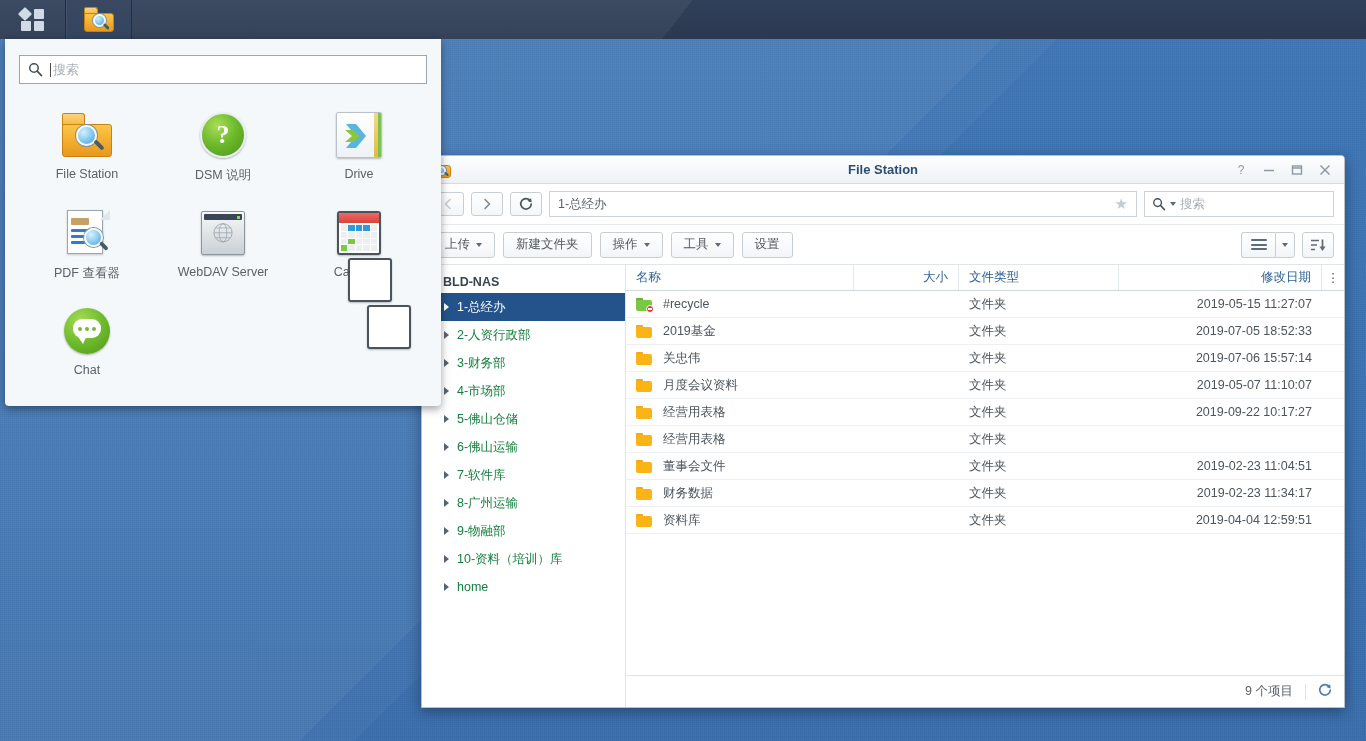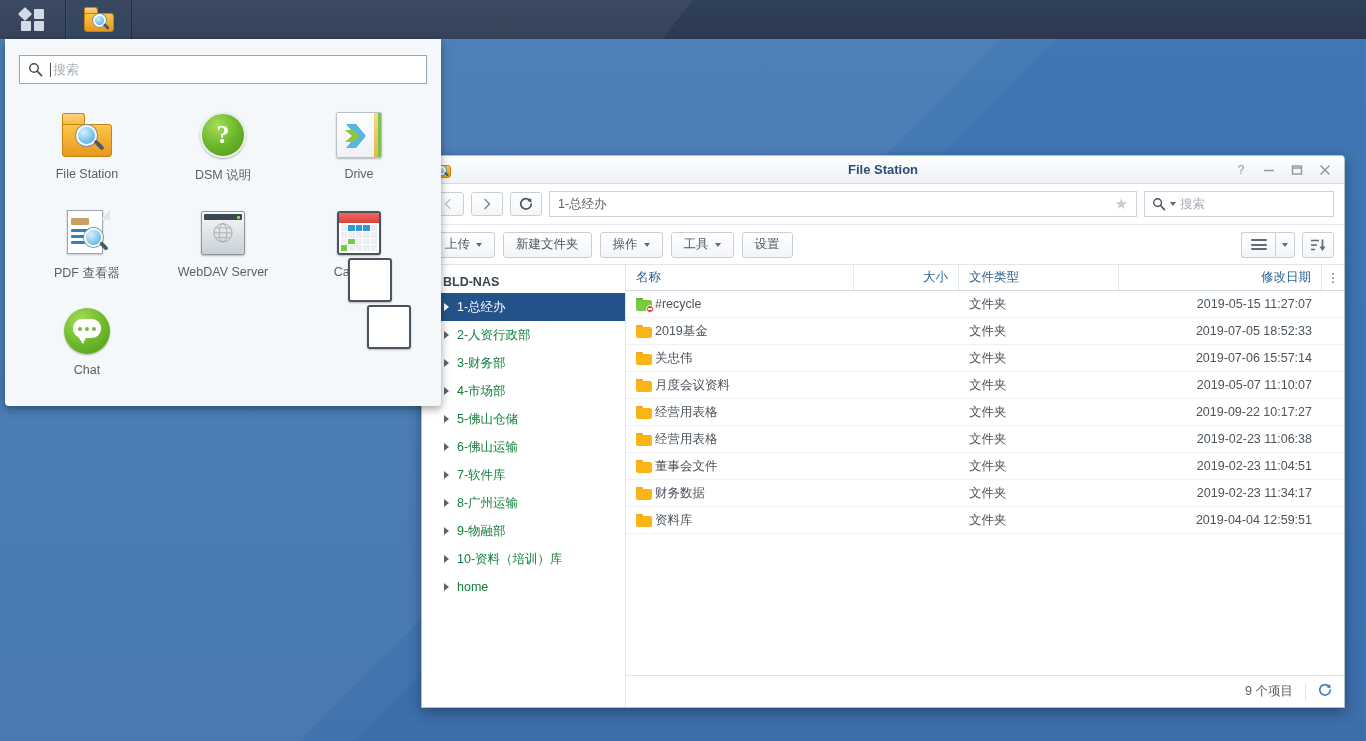--- a/index.html
+++ b/index.html
@@ -264,21 +264,21 @@
   .c-type { width: 160px; }
   .c-date { flex: 1; justify-content: flex-end; }
   .c-menu { width: 22px; justify-content: center; border-right: none !important; color:#4a5560; }
   .lbody { flex: 1; overflow: hidden; }
   .lrow {
     height: 27px; display: flex; align-items: stretch;
     border-bottom: 1px solid #edf1f4; font-size: 12.5px; color: #4c545c;
     cursor: default;
   }
   .lrow > div { display: flex; align-items: center; padding: 0 10px; }
-  .lrow .c-name { gap: 3px; }
+  .lrow .c-name { gap: 11px; }
   .lrow .c-size { justify-content: flex-end; }
   .lrow .c-date { justify-content: flex-end; }
   .lrow .c-menu { }
   .folder-ico { width: 16px; height: 13px; position: relative; flex: none; }
   .folder-ico .tab { position:absolute; left:0; top:0; width:7px; height:3px; background:#f2a817; border-radius:1px 1px 0 0;}
   .folder-ico .bdy { position:absolute; left:0; top:2.5px; width:16px; height:10.5px; background:#fbb415; border-radius:1px 2px 2px 2px;}
   .folder-ico.green .tab { background:#63b52e; }
   .folder-ico.green .bdy { background:#7ac943; }
   .folder-ico .badge { position:absolute; right:-2px; bottom:-2px; width:8px; height:8px; border-radius:50%;
     background:#d9382f; border:1px solid #fff; }
@@ -709,21 +709,20 @@
         <div class="lrow">
           <div class="c-name">
             <span class="folder-ico">
                 <span class="tab"></span>
                 <span class="bdy"></span>
               </span>
             <span>经营用表格</span>
           </div>
           <div class="c-size"></div>
           <div class="c-type">文件夹</div>
-          <div class="c-date">2019-02-23 11:06:38</div>
           <div class="c-menu"></div>
         </div>
 
         <div class="lrow">
           <div class="c-name">
             <span class="folder-ico">
                 <span class="tab"></span>
                 <span class="bdy"></span>
               </span>
             <span>董事会文件</span>

